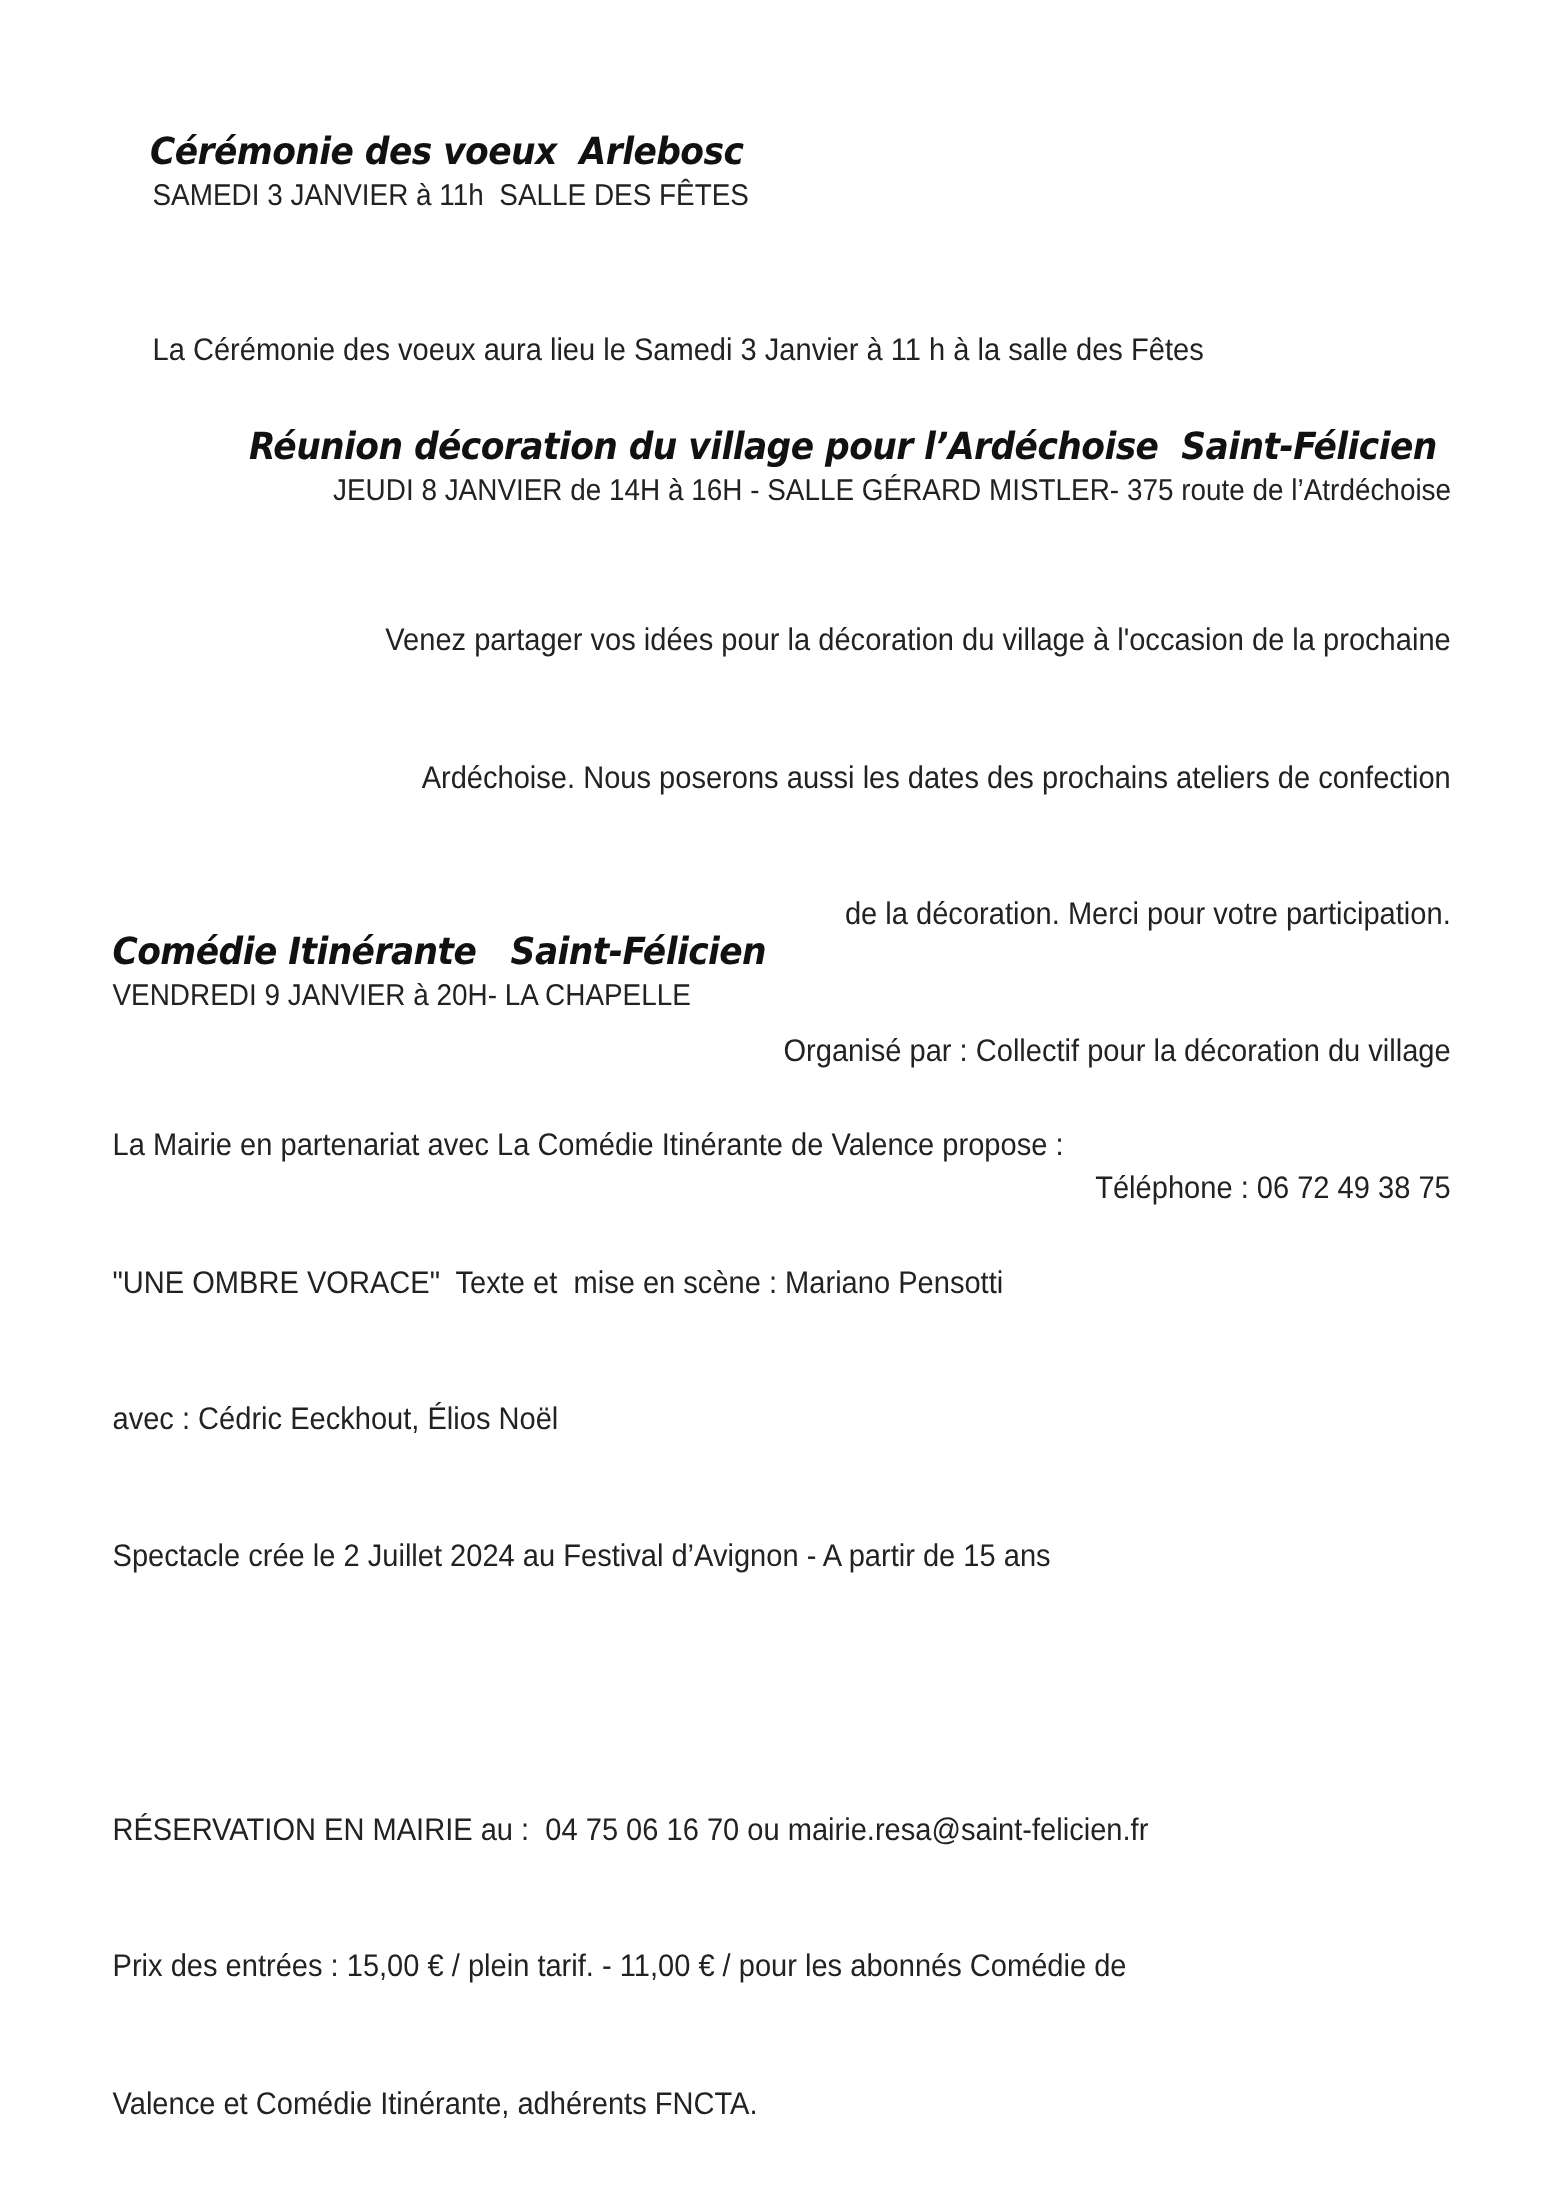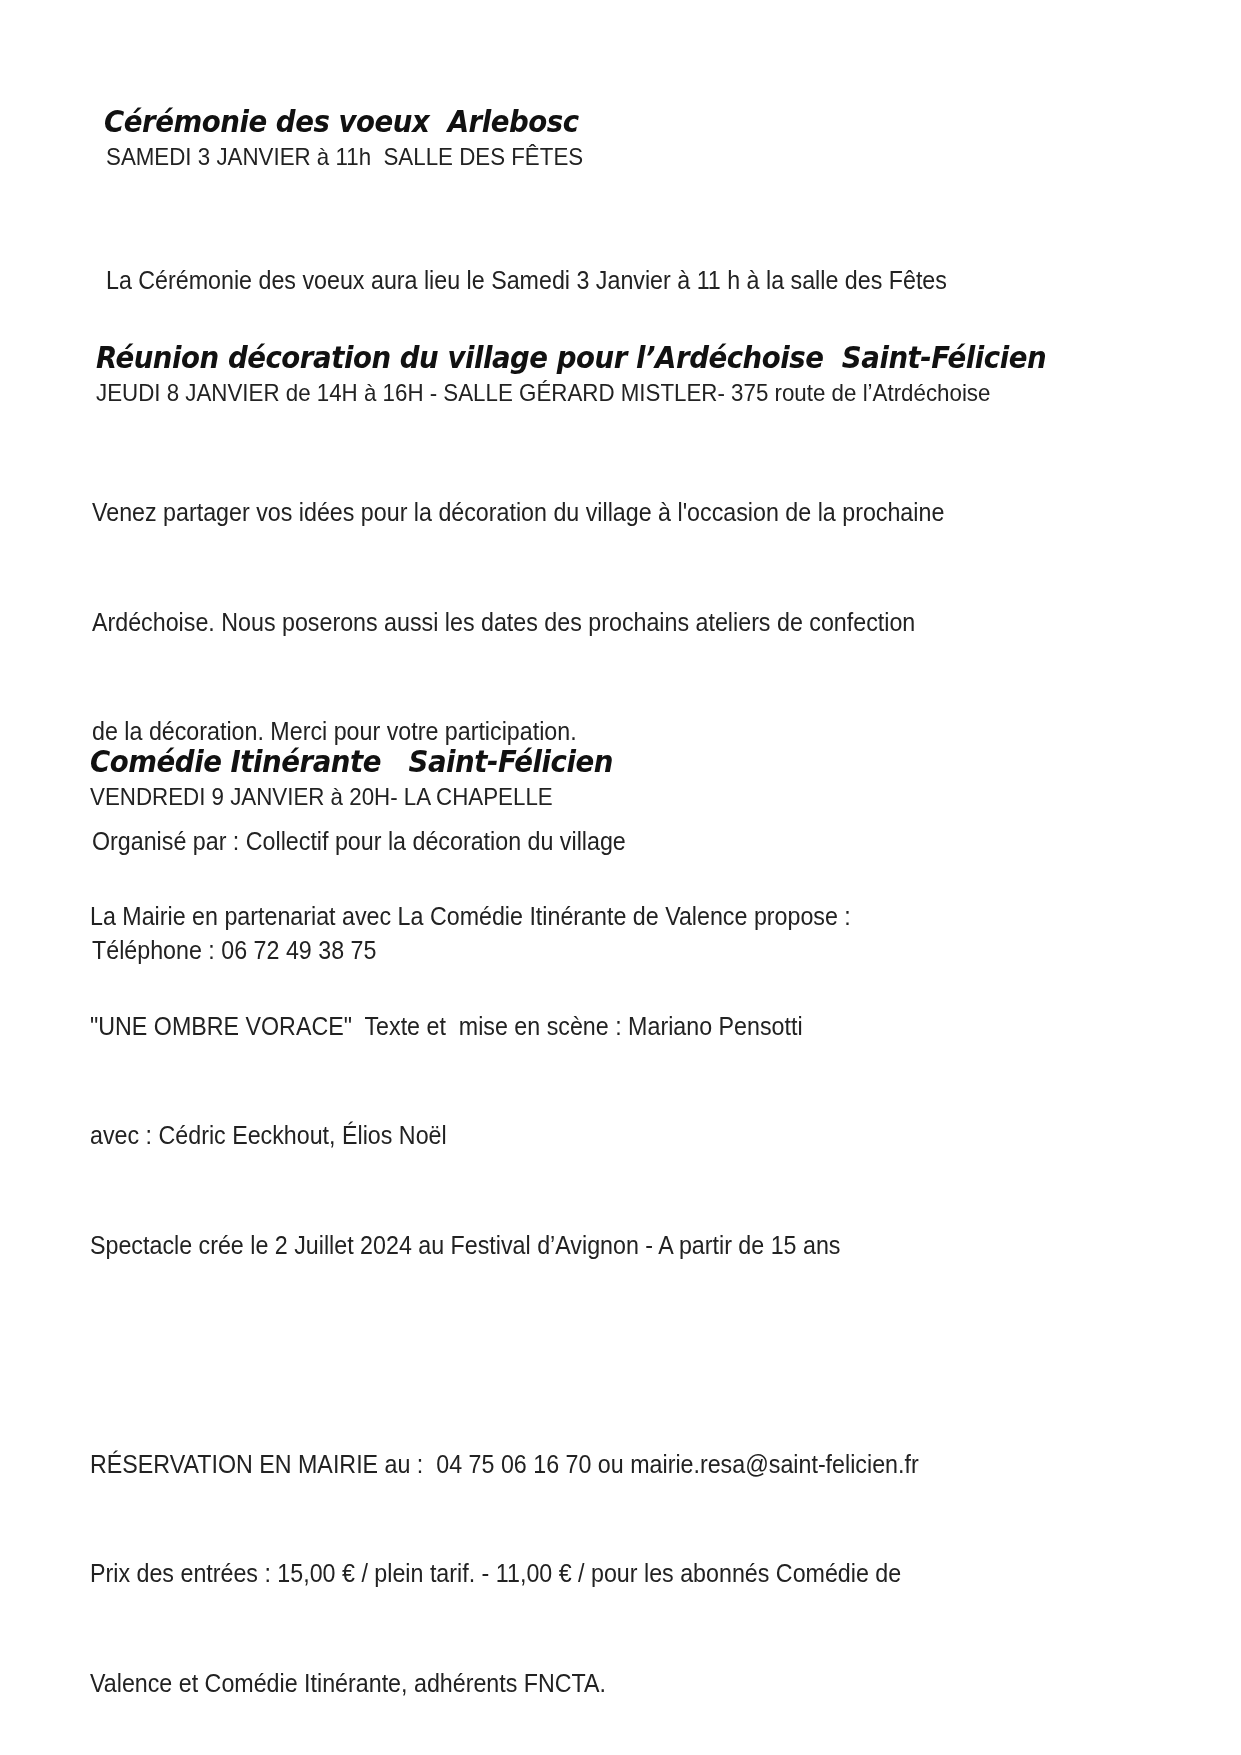--- a/index.html
+++ b/index.html
@@ -19,29 +19,29 @@
   .body {
     font-family: "Liberation Sans", sans-serif;
     font-size: 25px; line-height: 36.5px; color: #222; white-space: pre;
     transform: scaleX(0.93); transform-origin: left center;
   }
   .blank { height: 36.5px; }
 </style>
 </head>
 <body>
 
-<div class="sec" style="top:104px; left:104px;">
+<div class="sec" style="top:104px; left:120px;">
   <div class="title">Cérémonie des voeux  Arlebosc</div>
   <div class="sub" style="margin-left:2px;">SAMEDI 3 JANVIER à 11h  SALLE DES FÊTES</div>
   <div class="body" style="margin-top:18px; margin-left:2px;">
     <div>La Cérémonie des voeux aura lieu le Samedi 3 Janvier à 11 h à la salle des Fêtes</div>
   </div>
 </div>
 
-<div class="sec" style="top:340px; left:92px;">
+<div class="sec" style="top:340px; left:92px;text-align:right;">
   <div class="title" style="margin-left:4px;">Réunion décoration du village pour l’Ardéchoise  Saint-Félicien</div>
   <div class="sub" style="margin-left:4px;">JEUDI 8 JANVIER de 14H à 16H - SALLE GÉRARD MISTLER- 375 route de l’Atrdéchoise</div>
   <div class="body" style="margin-top:14px;">
     <div>Venez partager vos idées pour la décoration du village à l'occasion de la prochaine</div>
     <div>Ardéchoise. Nous poserons aussi les dates des prochains ateliers de confection</div>
     <div>de la décoration. Merci pour votre participation.</div>
     <div>Organisé par : Collectif pour la décoration du village</div>
     <div>Téléphone : 06 72 49 38 75</div>
   </div>
 </div>

